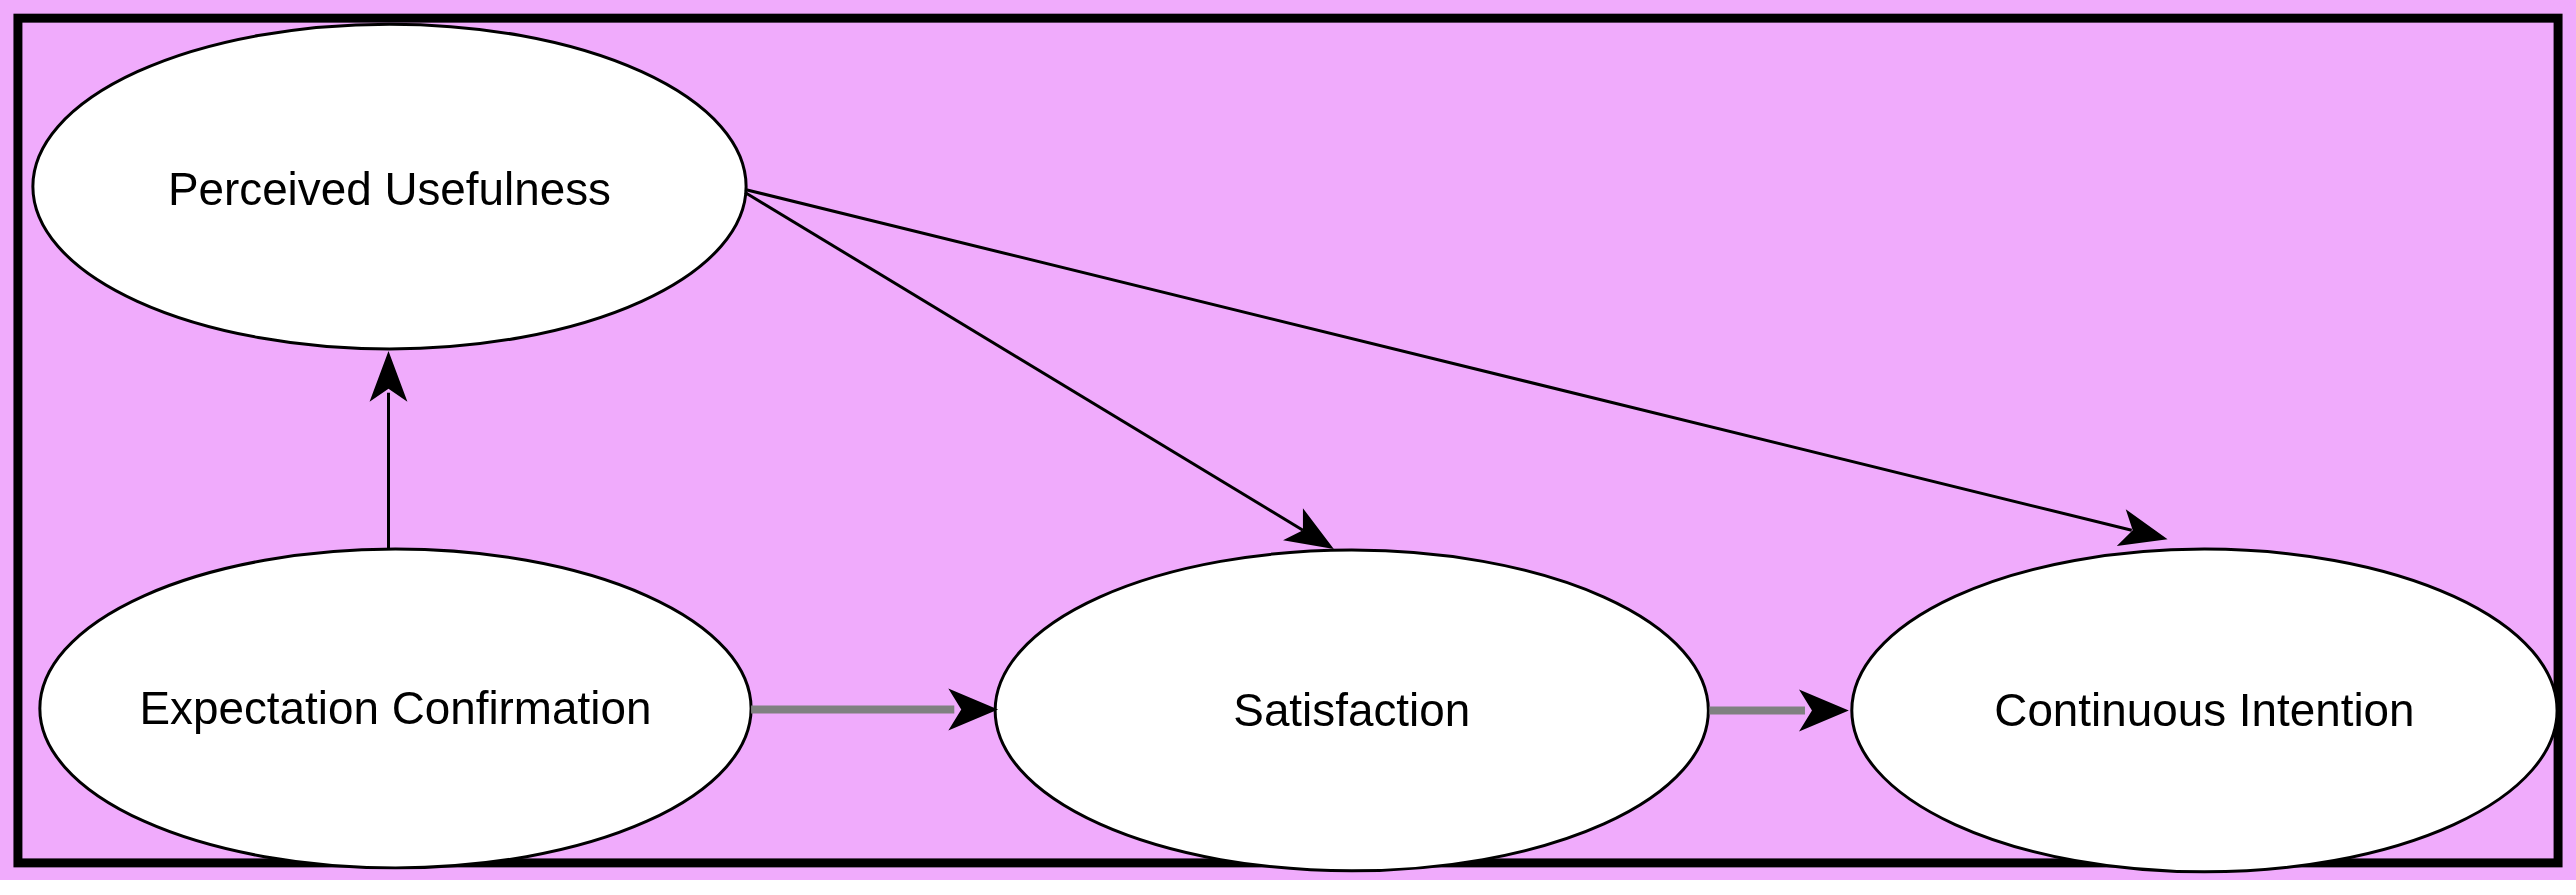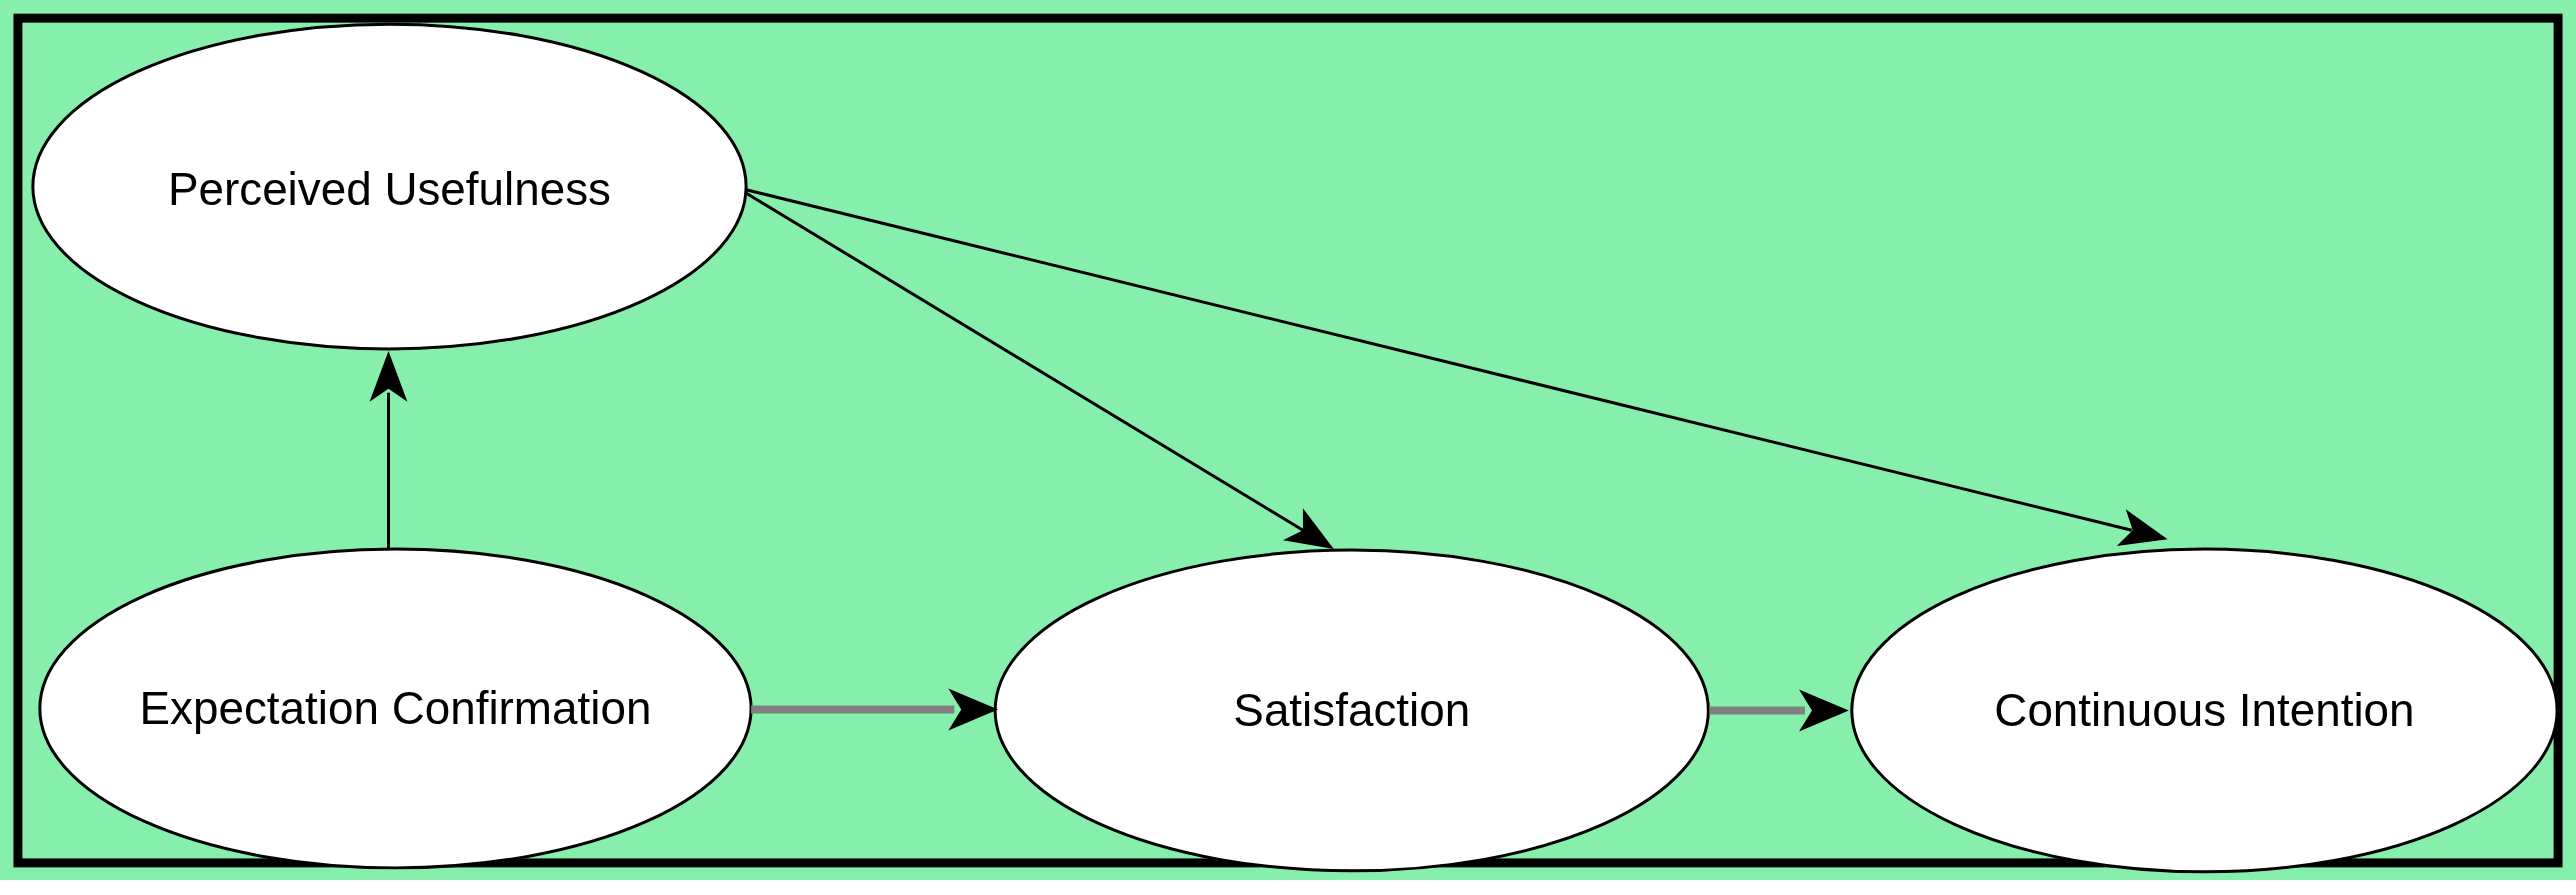--- a/index.html
+++ b/index.html
@@ -4,21 +4,21 @@
 <style>
   html, body {
     margin: 0;
     padding: 0;
     background: #ffffff;
   }
   .stage {
     position: relative;
     width: 2576px;
     height: 880px;
-    background: #86efac;
+    background: #f0abfc;
     overflow: hidden;
   }
   .stage svg {
     display: block;
     width: 2576px;
     height: 896px;
   }
   .node-ellipse {
     fill: #ffffff;
     stroke: #000000;

